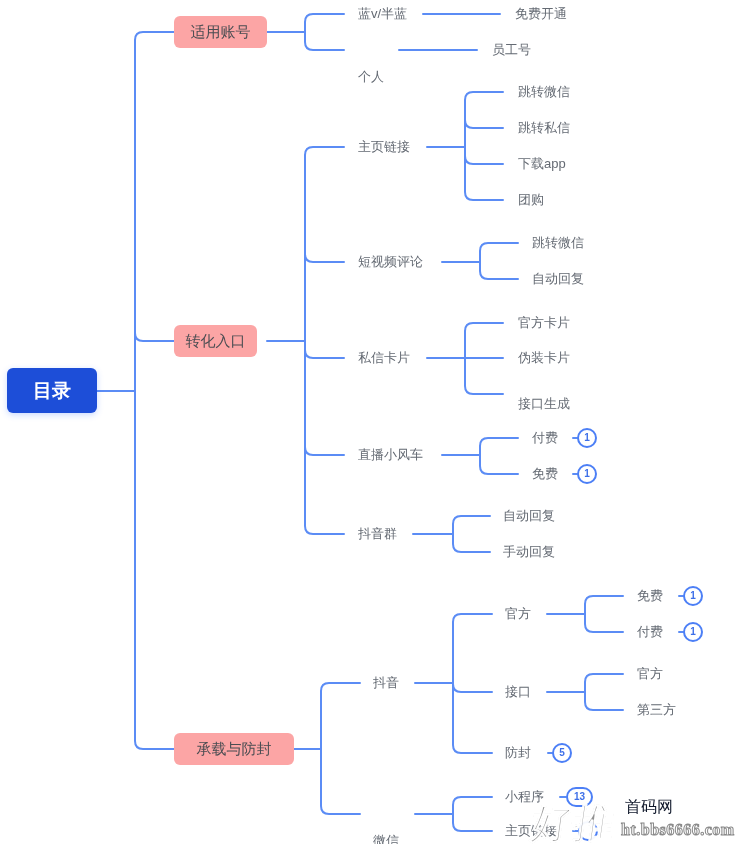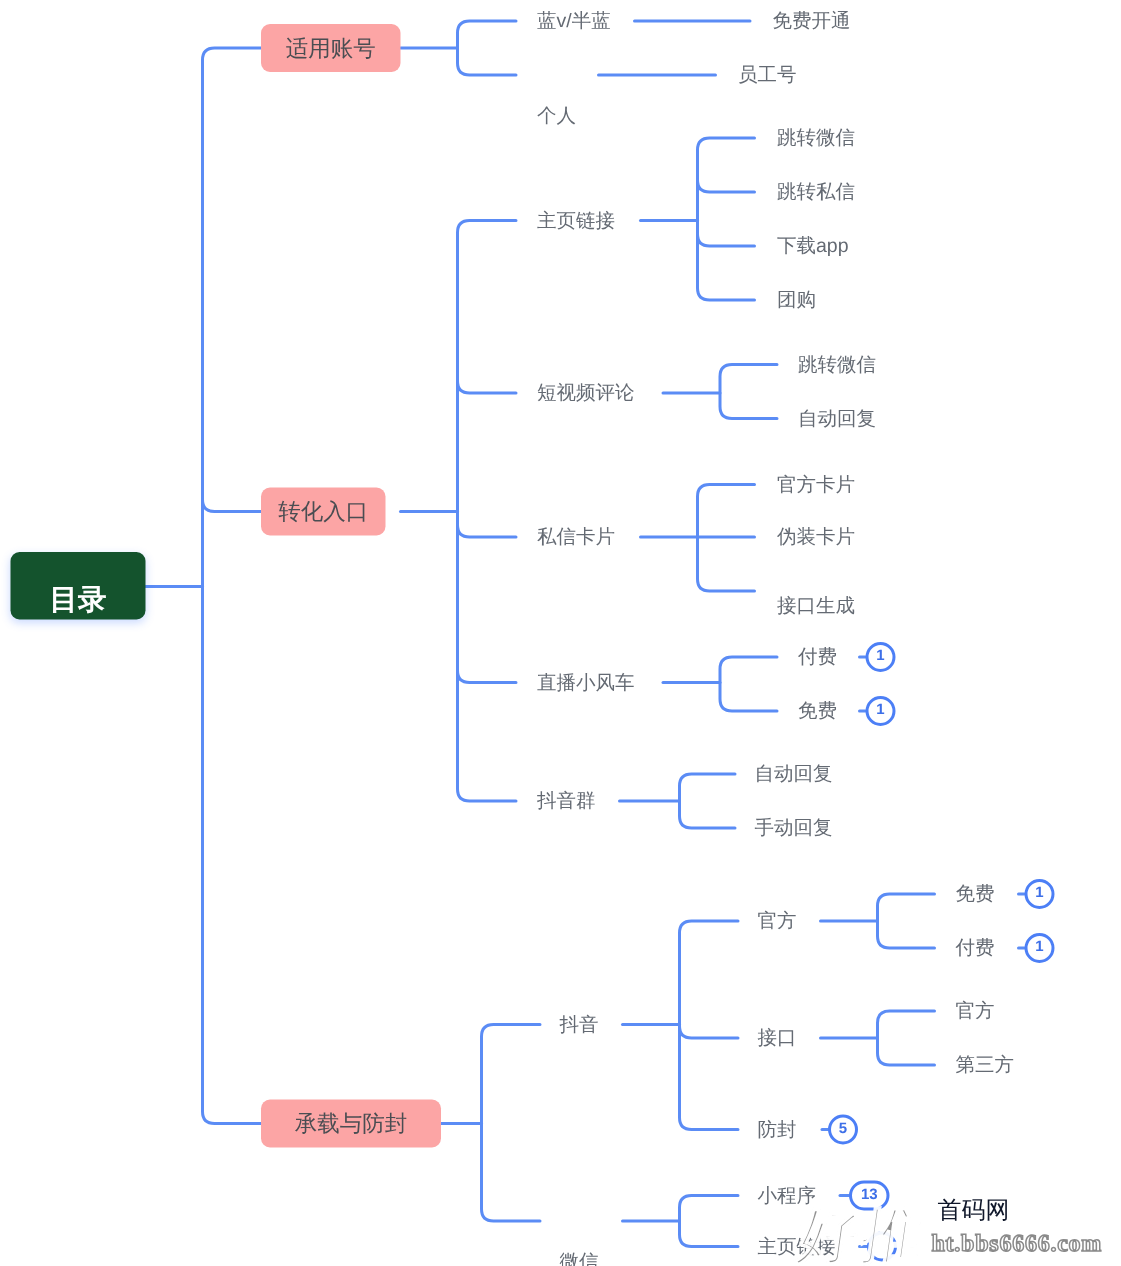--- a/index.html
+++ b/index.html
@@ -3,22 +3,22 @@
 <meta charset="utf-8">
 <style>
   html, body { margin: 0; padding: 0; background: #ffffff; }
   body { width: 747px; height: 844px; position: relative; overflow: hidden;
          font-family: "Liberation Sans", "DejaVu Sans", sans-serif; }
   #canvas { position: absolute; left: 0; top: 0; width: 747px; height: 844px; }
   svg.links { position: absolute; left: 0; top: 0; width: 747px; height: 844px; }
   svg.links path { fill: none; stroke: #5b8cf5; stroke-width: 2; stroke-linecap: round; }
 
   .root { position: absolute; left: 7px; top: 368px; width: 90px; height: 45px;
-          background: #14532d; border-radius: 6px; color: #fff; font-size: 19px; font-weight: bold;
-          display: flex; align-items: flex-end; justify-content: center;
+          background: #1d4ed8; border-radius: 6px; color: #fff; font-size: 19px; font-weight: bold;
+          display: flex; align-items: center; justify-content: center;
           box-shadow: 0 2px 6px rgba(51,112,255,0.25); }
   .l1 { position: absolute; height: 32px; background: #fca5a5; border-radius: 6px;
         color: #4a4d52; font-size: 15px; display: flex; align-items: center; justify-content: center; }
   .t { position: absolute; height: 18px; line-height: 18px; font-size: 13px; color: #646a73; white-space: nowrap; }
   .badge { position: absolute; width: 16px; height: 16px; border: 2px solid #4c7ff6; border-radius: 50%;
            background: #fff; color: #3d6fe8; font-size: 10px; font-weight: bold;
            display: flex; align-items: center; justify-content: center; line-height: 1; }
   .badge.pill { width: 23px; border-radius: 10px; }
 
   .wm-logo { position: absolute; left: 532px; top: 796px; font-size: 40px; font-weight: bold;

